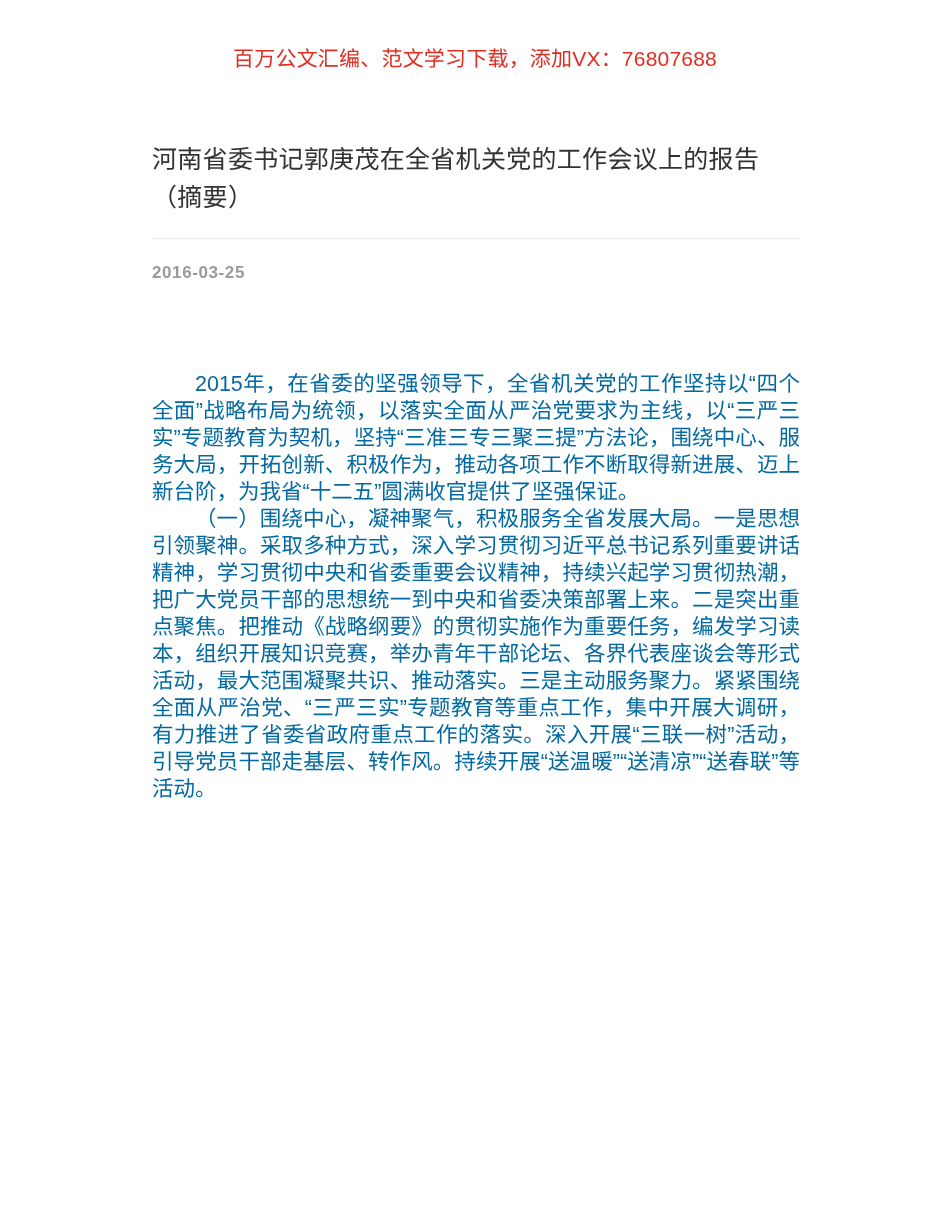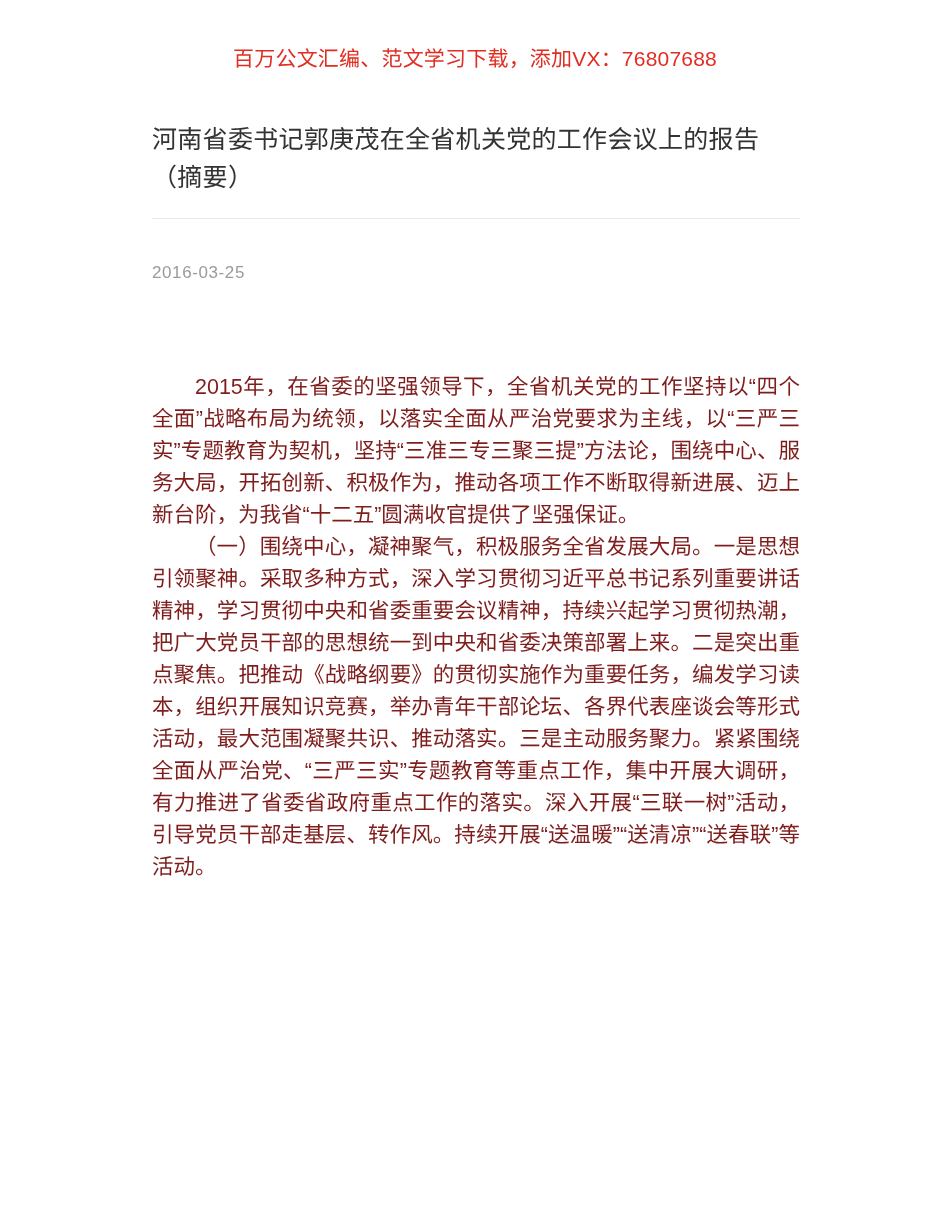--- a/index.html
+++ b/index.html
@@ -39,21 +39,21 @@
     font-size: 21px;
     font-weight: 400;
     letter-spacing: 0.2px;
     white-space: nowrap;
     font-family: "Liberation Sans", "DejaVu Sans", sans-serif;
   }
 
   
   .article-header {
     position: absolute;
-    top: 120px;
+    top: 140px;
     left: 152px;
     width: 648px;
   }
   .article-title {
     margin: 0;
     color: #333333;
     font-size: 25px;
     font-weight: 400;
     line-height: 38px;
     letter-spacing: 0.3px;
@@ -71,38 +71,38 @@
   
   .article-meta {
     position: absolute;
     top: 262px;
     left: 152px;
     width: 648px;
   }
   .article-date {
     color: #9a9a9a;
     font-size: 17px;
-    font-weight: 400;
+    font-weight: 700;
     line-height: 22px;
     letter-spacing: 0.6px;
     font-family: "Liberation Sans", "DejaVu Sans", sans-serif;
   }
 
   
   .article-body {
     position: absolute;
     top: 371px;
     left: 152px;
     width: 648px;
   }
   .body-paragraph {
     margin: 0;
-    color: #7f1d1d;
+    color: #0369a1;
     font-size: 21.5px;
-    line-height: 32px;
+    line-height: 27px;
     text-align: justify;
     text-justify: inter-ideograph;
     text-indent: 2em;
     letter-spacing: 0px;
     word-break: break-all;
     font-family: "Liberation Sans", "DejaVu Sans", sans-serif;
   }
 </style>
 </head>
 <body>

